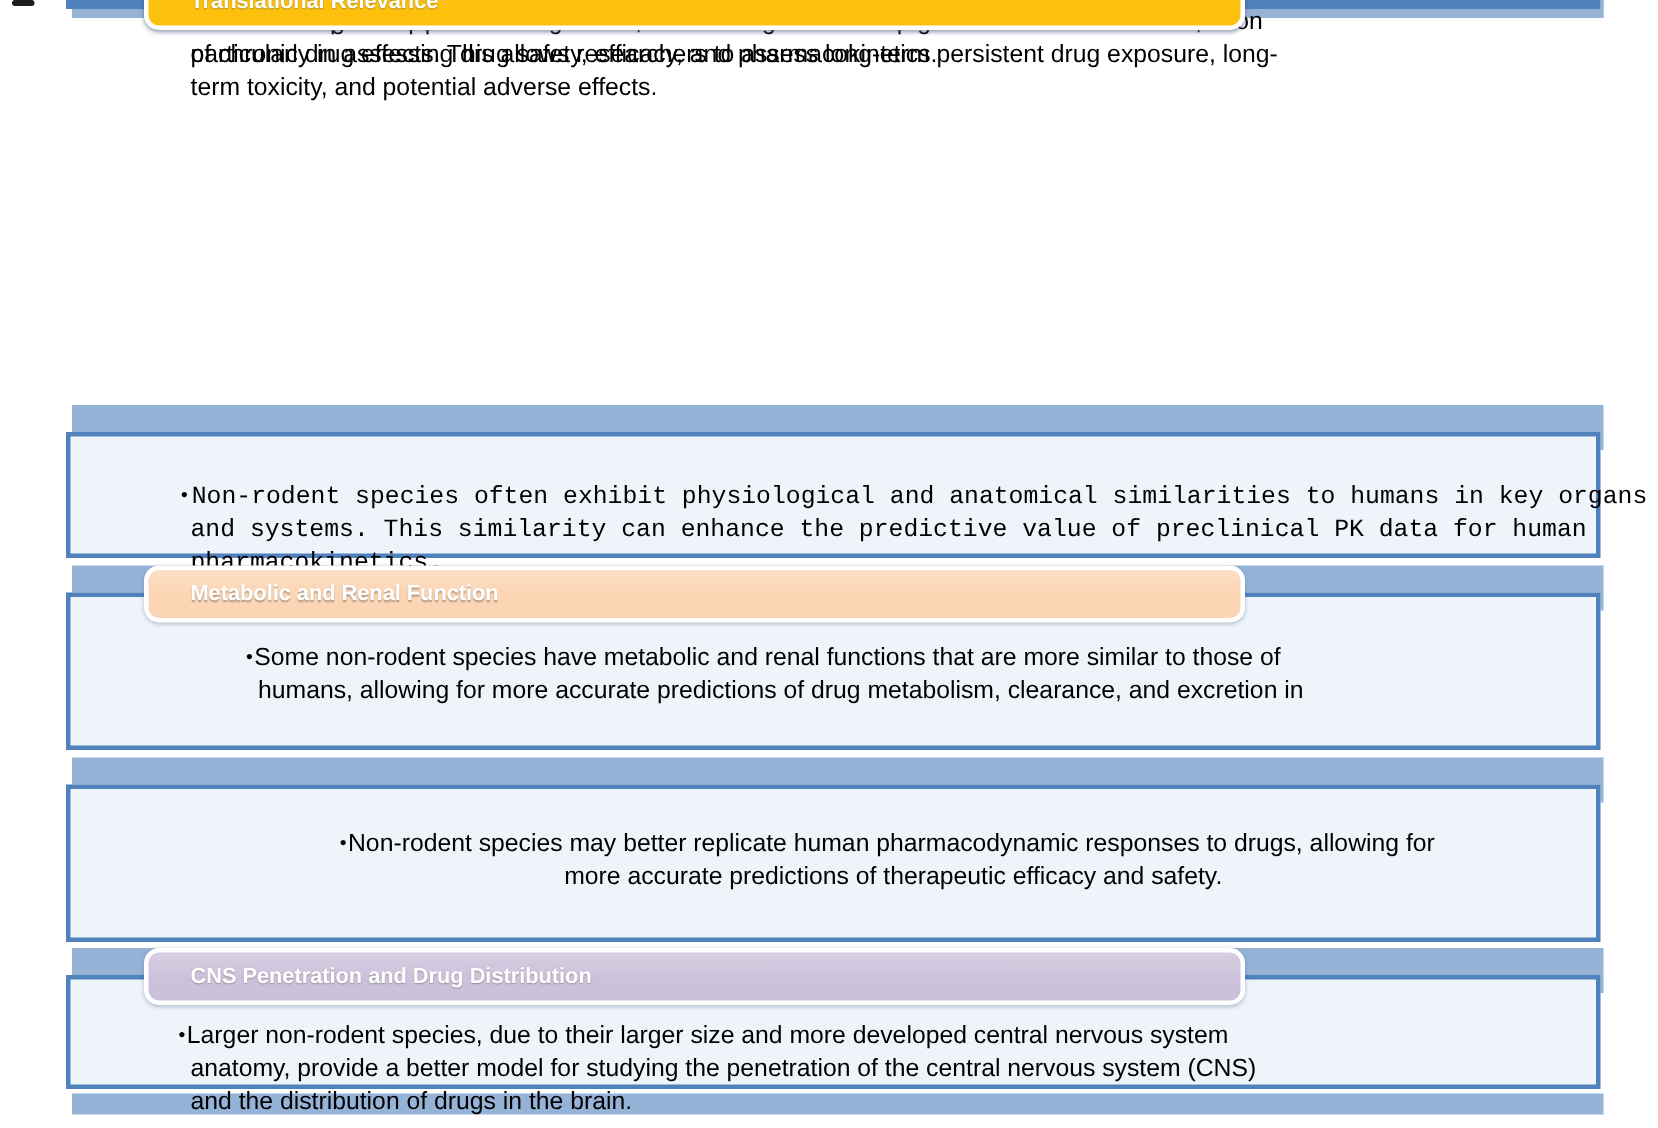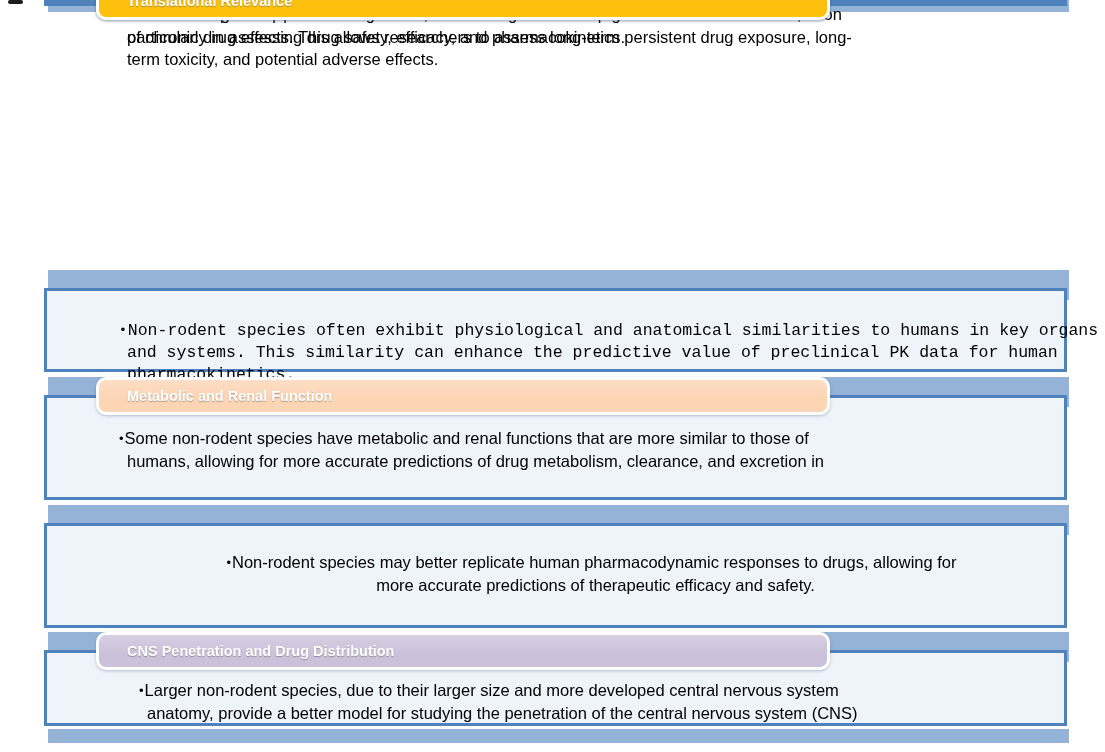--- a/index.html
+++ b/index.html
@@ -47,23 +47,23 @@
     white-space:nowrap;
   }
 
   .body{
     position:absolute;left:0;right:0;top:0;
     padding-left:72px;z-index:2;
   }
   .section:nth-of-type(1) .body{padding-top:22px;}
   .section:nth-of-type(2) .body{padding-top:29px;}
   .section:nth-of-type(3) .body{padding-top:29px;font-family:Liberation Mono, monospace;}
-  .section:nth-of-type(4) .body{padding-top:29px;}
+  .section:nth-of-type(4) .body{padding-top:29px;margin-left:45px;}
   .section:nth-of-type(5) .body{padding-top:25px;text-align:center;}
-  .section:nth-of-type(6) .body{padding-top:26px;margin-left:20px;}
+  .section:nth-of-type(6) .body{padding-top:26px;}
 
   .line{
     font-size:16.5px;line-height:22px;color:#000;
     white-space:nowrap;
   }
   .line.cont{padding-left:8px;}
   .bullet{font-size:13px;vertical-align:1px;padding-right:1px;}
 
   .bottom-band{
     position:absolute;left:48px;top:729px;width:1021px;height:14px;
@@ -109,20 +109,21 @@
     </div>
   </div>
 </div>
 
 <div class="section">
   <div class="band"></div>
   <div class="box">
     <div class="body">
       <div class="line first"><span class="bullet">•</span><span>Larger non-rodent species, due to their larger size and more developed central nervous system</span></div>
       <div class="line cont">anatomy, provide a better model for studying the penetration of the central nervous system (CNS)</div>
+      <div class="line cont">and the distribution of drugs in the brain.</div>
     </div>
   </div>
   <div class="pill" style="background-color: rgb(204, 193, 218);">
     <span class="pill-text">CNS Penetration and Drug Distribution</span>
   </div>
 </div>
 
 <div class="section">
   <div class="band"></div>
   <div class="box">

